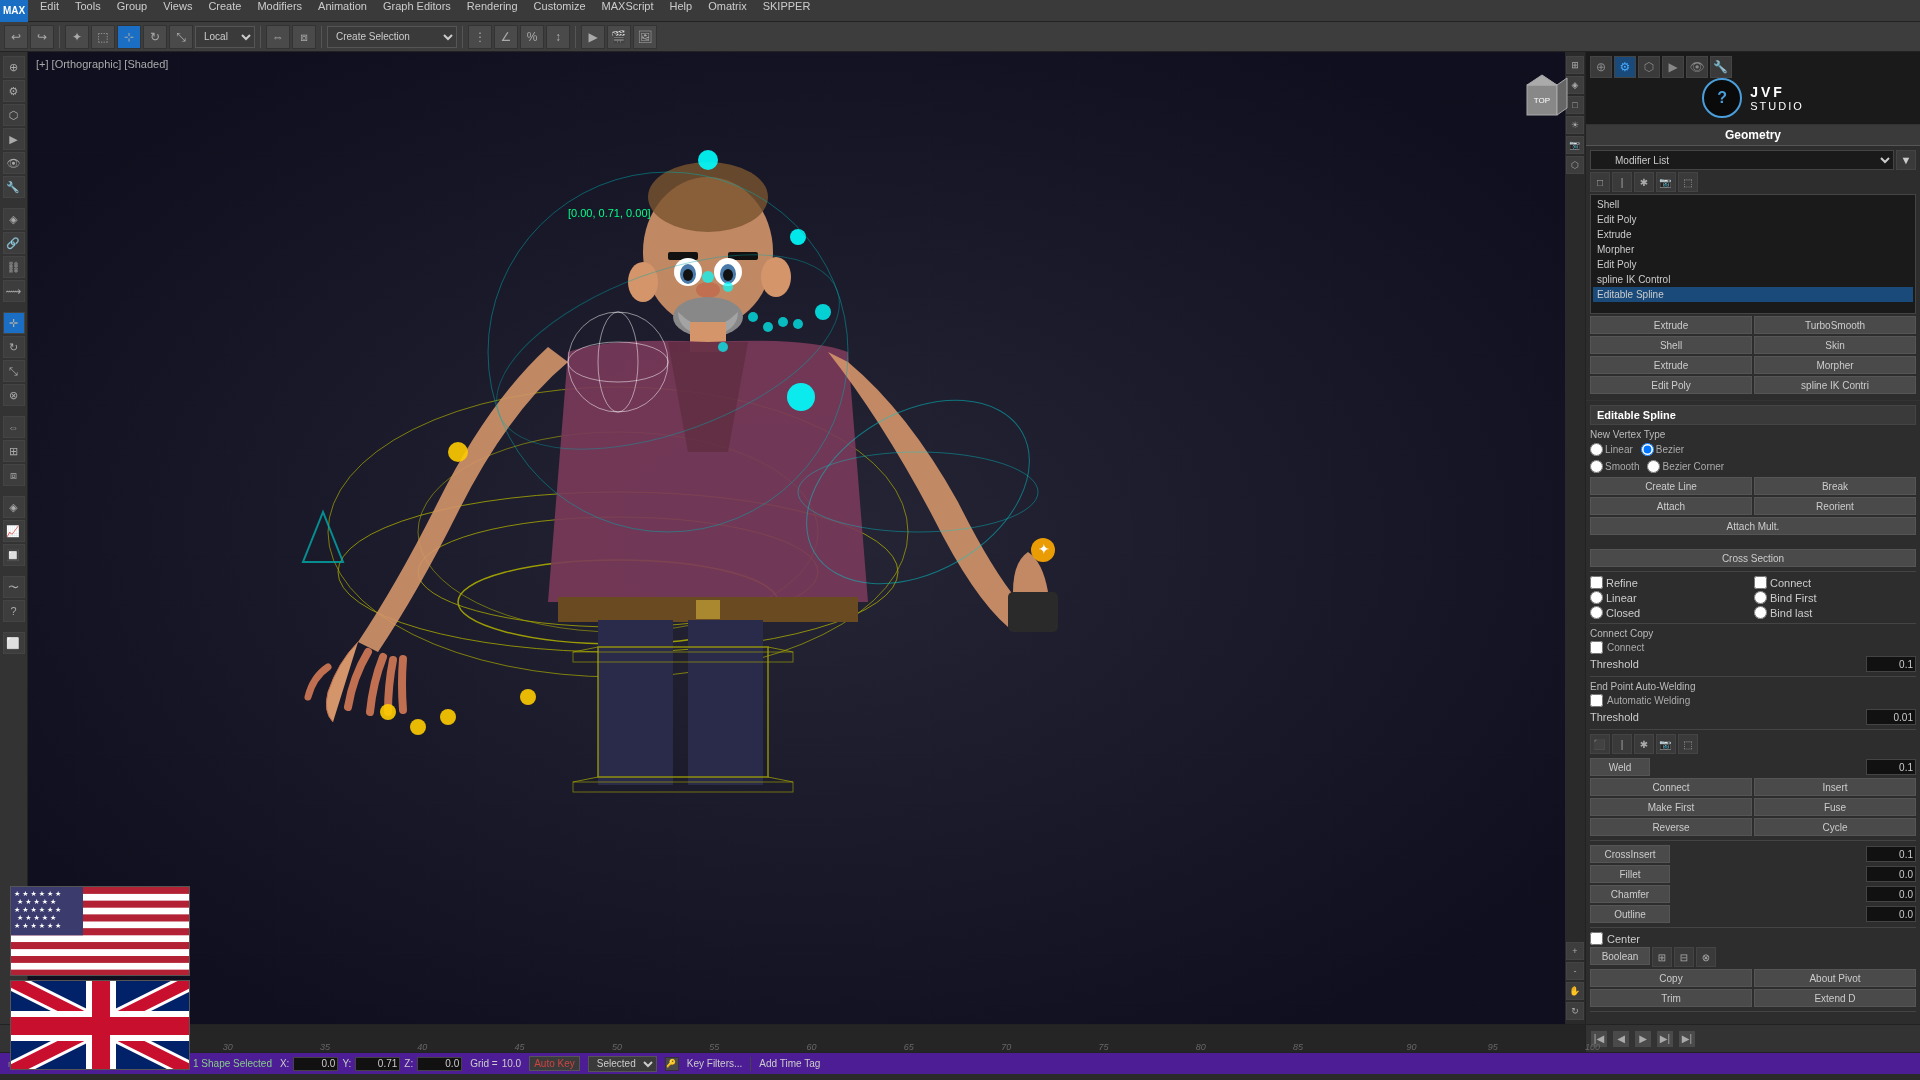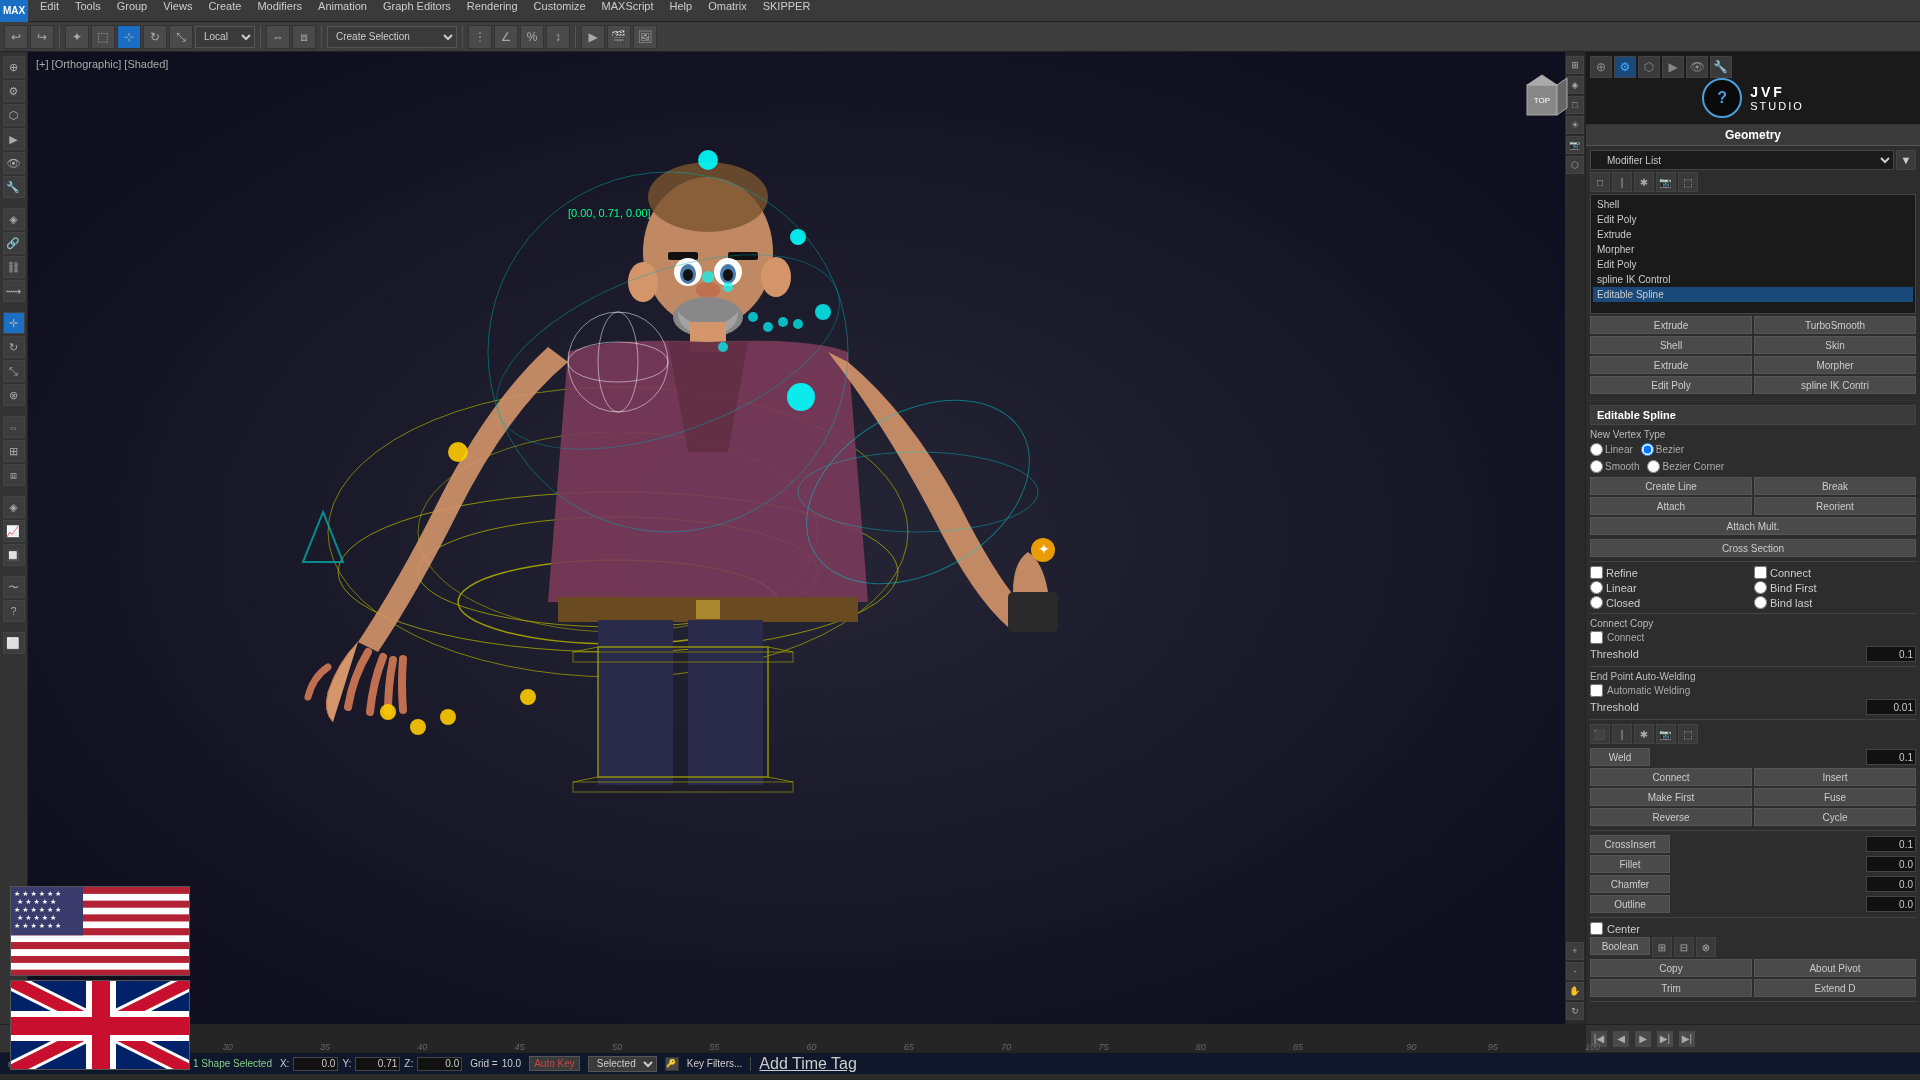--- a/index.html
+++ b/index.html
@@ -158,21 +158,21 @@
       font-size: 10px;
       padding: 0 4px;
       flex: 1;
     }
     .panel-dropdown {
       height: 18px;
       background: #1a1a1a;
       border: 1px solid #444;
       color: #ccc;
       font-size: 10px;
-      padding: 0 12px;
+      padding: 0 20px;
       flex: 1;
     }
     .panel-btn {
       height: 18px;
       background: #4a4a4a;
       border: 1px solid #555;
       color: #ccc;
       font-size: 10px;
       padding: 0 8px;
       cursor: pointer;
@@ -679,21 +679,21 @@
       </div>
 
       <div class="two-col">
         <div class="panel-btn">Create Line</div>
         <div class="panel-btn" style="display:flex;align-items:center;justify-content:center;">Break</div>
       </div>
       <div class="two-col">
         <div class="panel-btn">Attach</div>
         <div class="panel-btn">Reorient</div>
       </div>
-      <div style="margin-bottom:4px;text-align:right;">
+      <div style="margin-bottom:14px;text-align:right;">
         <div class="panel-btn" style="width:100%;">Attach Mult.</div>
       </div>
       <div style="margin-bottom:2px;">
         <div class="panel-btn" style="width:100%;">Cross Section</div>
       </div>
 
       <div class="divider"></div>
 
       <div class="two-col">
         <div style="display:flex;align-items:center;gap:3px;">
@@ -851,21 +851,21 @@
     </div>
   <div style="width:335px; background:#333; border-left:1px solid #222; display:flex; align-items:center; padding:0 4px; gap:4px;">
     <div class="tb-btn" style="width:18px;height:18px;font-size:10px;">|◀</div>
     <div class="tb-btn" style="width:18px;height:18px;font-size:10px;">◀</div>
     <div class="tb-btn" style="width:18px;height:18px;font-size:10px;">▶</div>
     <div class="tb-btn" style="width:18px;height:18px;font-size:10px;">▶|</div>
     <div class="tb-btn" style="width:18px;height:18px;font-size:10px;">▶|</div>
   </div>
 </div>
 
-<div id="bottom-bar" style="height:22px; background:#0f172a; display:flex; align-items:center; padding:0 8px; gap:8px; font-size:10px;">
+<div id="bottom-bar" style="height:22px; background:#4c1d95; display:flex; align-items:center; padding:0 8px; gap:8px; font-size:10px;">
   <div style="width:80px; font-size:9px; color:#888;">rotate 6 (ang</div>
   <div style="width:80px; font-size:9px; color:#888;">true</div>
   <div style="background:#444; height:14px; width:1px;"></div>
   <div style="color:#88cc88; font-size:10px;">1 Shape Selected</div>
 
   <div style="display:flex; align-items:center; gap:4px;">
     <span>X:</span>
     <input type="text" class="value-field" style="width: 45px; height: 14px;" value="0.0">
     <span>Y:</span>
     <input type="text" class="value-field" style="width: 45px; height: 14px;" value="0.71">
@@ -879,14 +879,14 @@
 
   <div style="display:flex; align-items:center; gap:4px; background:#3a3a3a; padding:1px 4px; border:1px solid #555;">
     <span style="color:#cc4444; font-size:10px; cursor:pointer;">Auto Key</span>
   </div>
   <select class="tb-dropdown" style="height:16px; font-size:10px;">
     <option>Selected</option>
   </select>
   <div class="tb-btn" style="width:14px;height:14px;font-size:8px;">🔑</div>
   <span style="font-size:10px; cursor:pointer;">Key Filters...</span>
   <div style="width:1px;height:14px;background:#444;"></div>
-  <span style="font-size:16px; cursor:pointer;text-decoration:underline;">Add Time Tag</span>
+  <span style="font-size:10px; cursor:pointer;">Add Time Tag</span>
 </div>
 
 </body></html>

